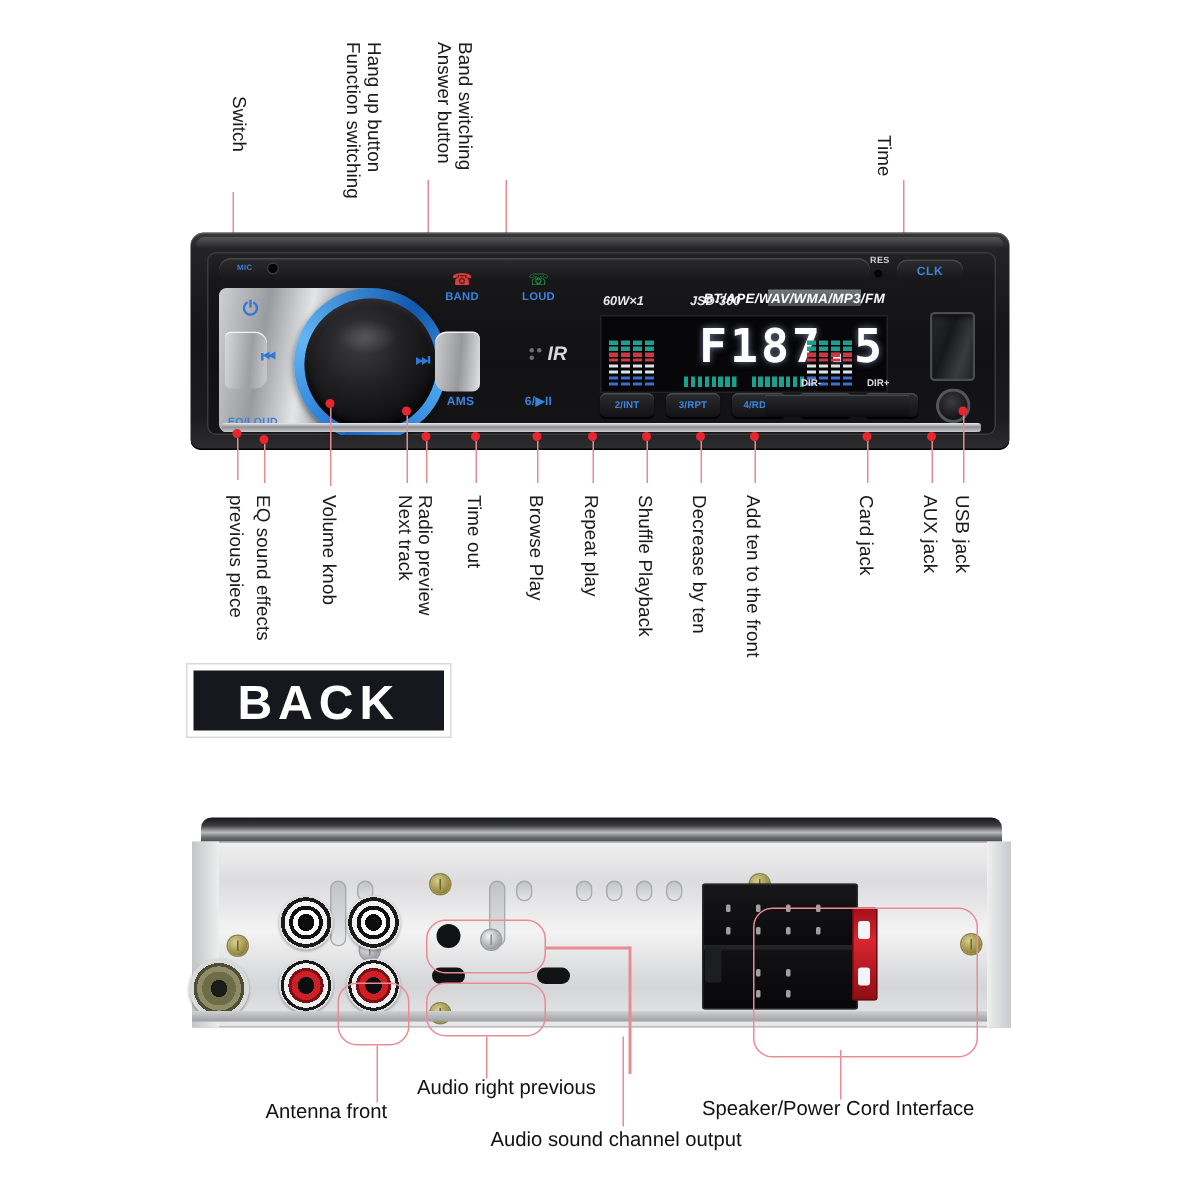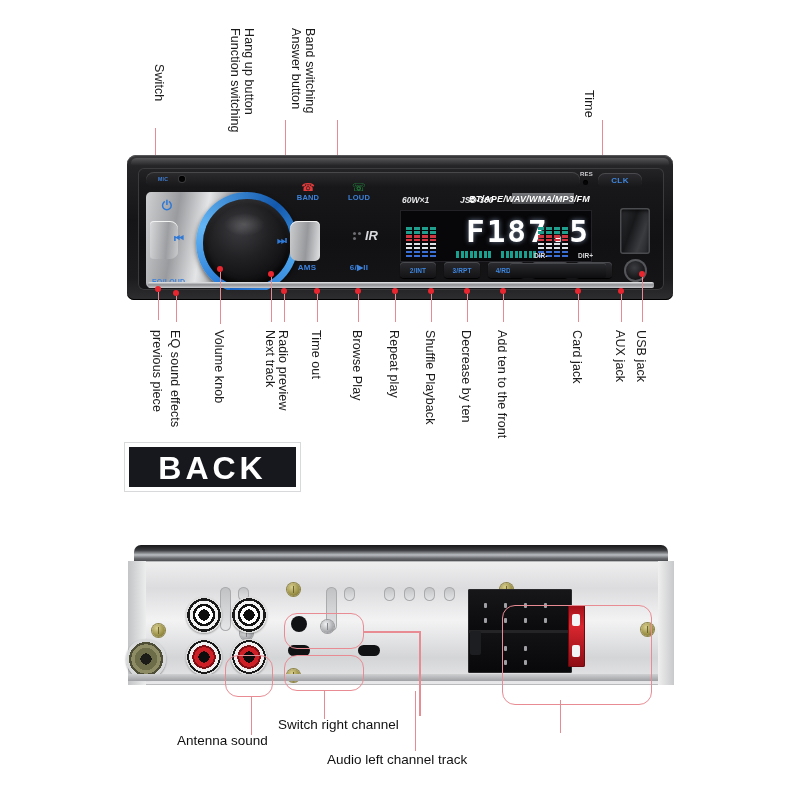--- a/index.html
+++ b/index.html
@@ -724,22 +724,25 @@
 
   <div class="hl-line" style="left:364px; top:631px; width:56px; height:1.5px;"></div>
   <div class="hl-line" style="left:419px; top:631px; width:1.5px; height:85px;"></div>
 
   <div class="leader" style="left:251px; top:697px; height:38px;"></div>
   <div class="leader" style="left:324px; top:691px; height:28px;"></div>
   <div class="leader" style="left:415px; top:691px; height:60px;"></div>
   <div class="leader" style="left:560px; top:700px; height:33px;"></div>
 
   <div class="hlabel" style="left:177px; top:733px;">
-    <span>Antenna sound</span>
+    <span>Antenna front</span>
   </div>
   <div class="hlabel" style="left:278px; top:717px;">
-    <span>Switch right channel</span>
+    <span>Audio right previous</span>
   </div>
   <div class="hlabel" style="left:327px; top:752px;">
-    <span>Audio left channel track</span>
+    <span>Audio sound channel output</span>
+  </div>
+  <div class="hlabel" style="left:468px; top:731px;">
+    <span>Speaker/Power Cord Interface</span>
   </div>
 
 </div>
 
 </body></html>

